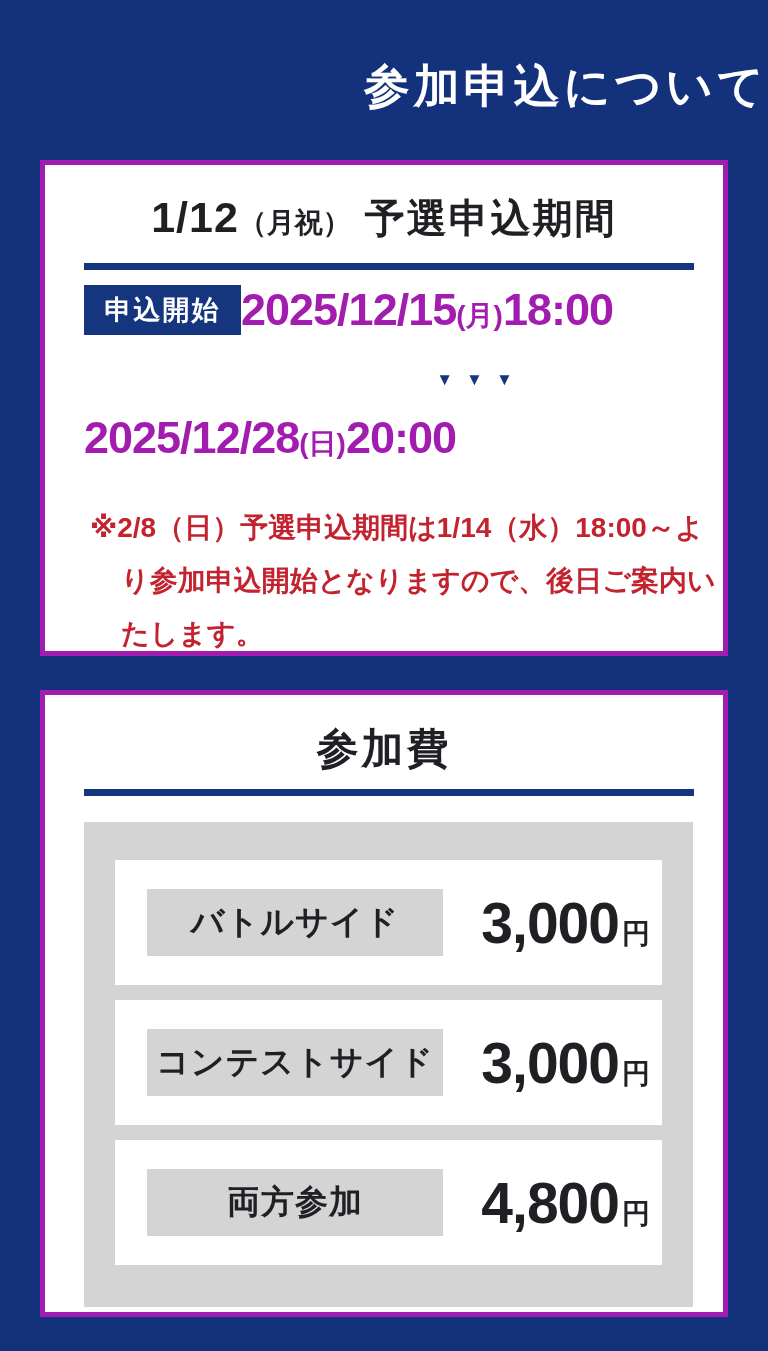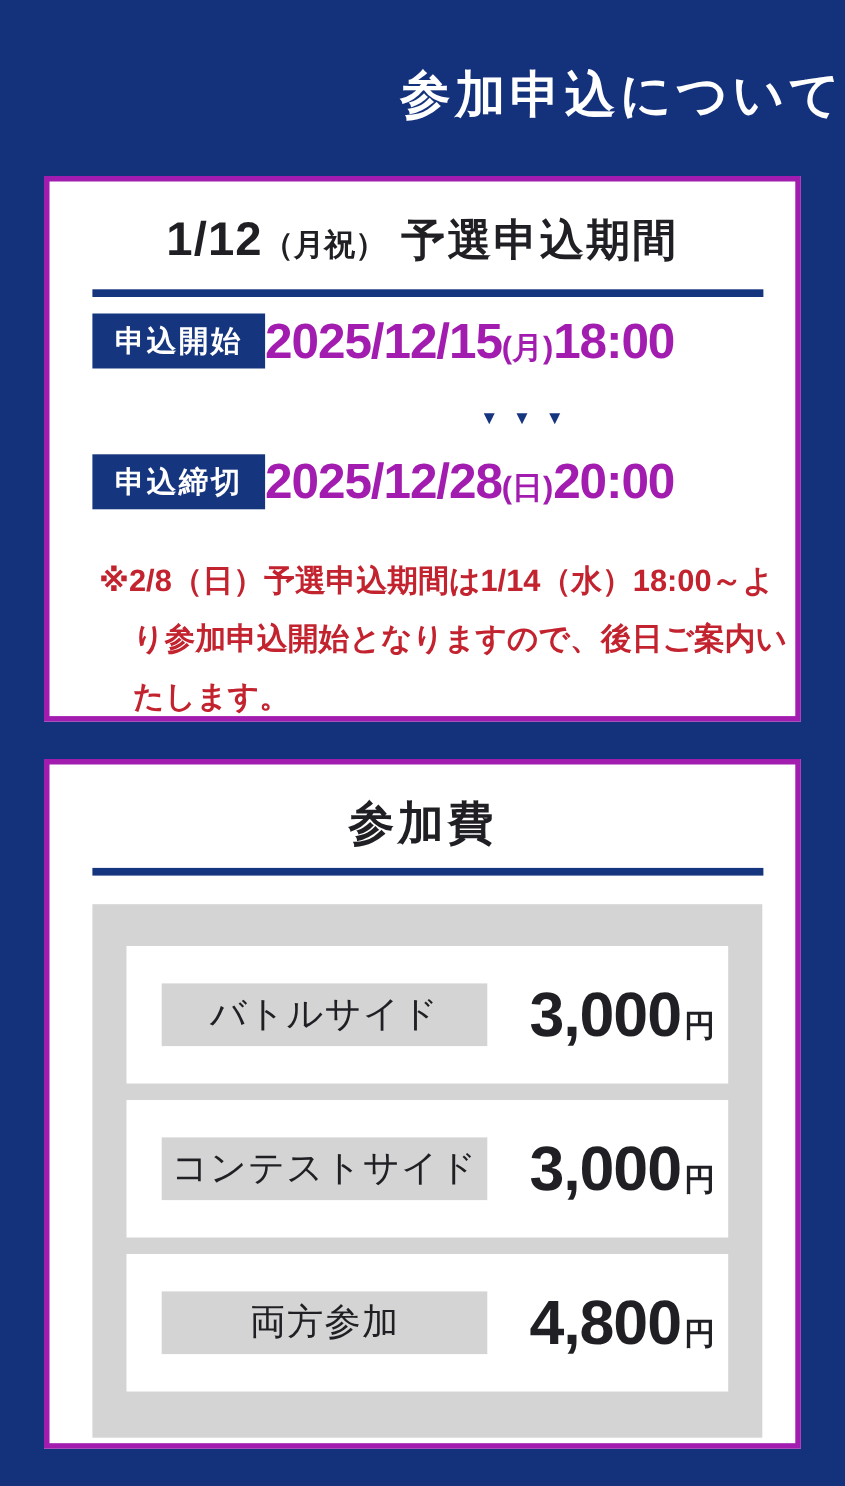--- a/index.html
+++ b/index.html
@@ -128,26 +128,26 @@
   }
   .fee-row {
     height: 125px;
     background: #FFFFFF;
     display: flex;
     align-items: center;
     flex: none;
   }
   .fee-label {
     width: 296px;
-    height: 57px;
+    height: 67px;
     margin-left: 32px;
     background: #D4D4D4;
     color: #1F1F24;
     font-size: 33px;
-    font-weight: 400;
+    font-weight: 700;
     letter-spacing: 1px;
     display: flex;
     align-items: center;
     justify-content: center;
     flex: none;
   }
   .fee-price {
     margin-left: auto;
     margin-right: 12px;
     color: #1F1F24;
@@ -173,21 +173,20 @@
     <div class="srow srow-start">
       <span class="badge">申込開始</span>
       <span class="sdate"><span>2025/12/15</span><span class="d-small">(月)</span><span>18:00</span></span>
     </div>
 
     <div class="triangles">
       <span>▼</span><span>▼</span><span>▼</span>
     </div>
 
     <div class="srow srow-deadline">
-      <span class="badge">申込締切</span>
       <span class="sdate"><span>2025/12/28</span><span class="d-small">(日)</span><span>20:00</span></span>
     </div>
 
     <p class="note">※2/8（日）予選申込期間は1/14（水）18:00～より参加申込開始となりますので、後日ご案内いたします。</p>
   </section>
 
   <section class="card card-fee">
     <div class="card-heading">参加費</div>
     <div class="divider"></div>
 

